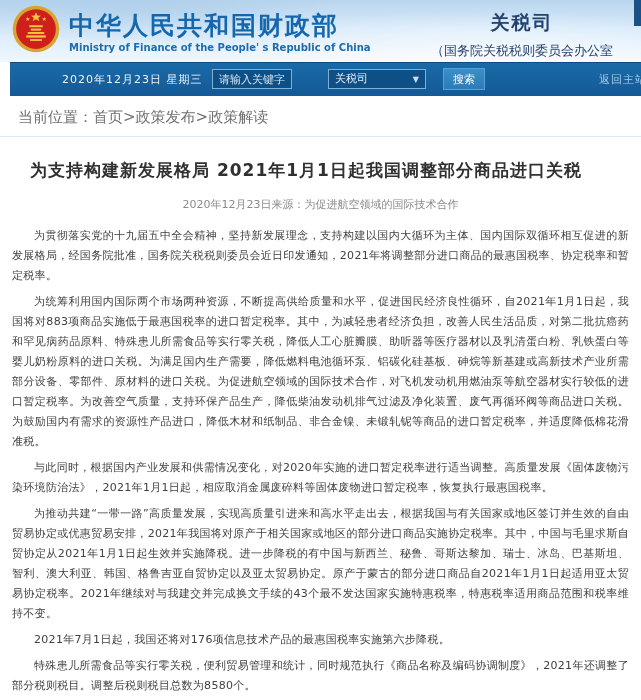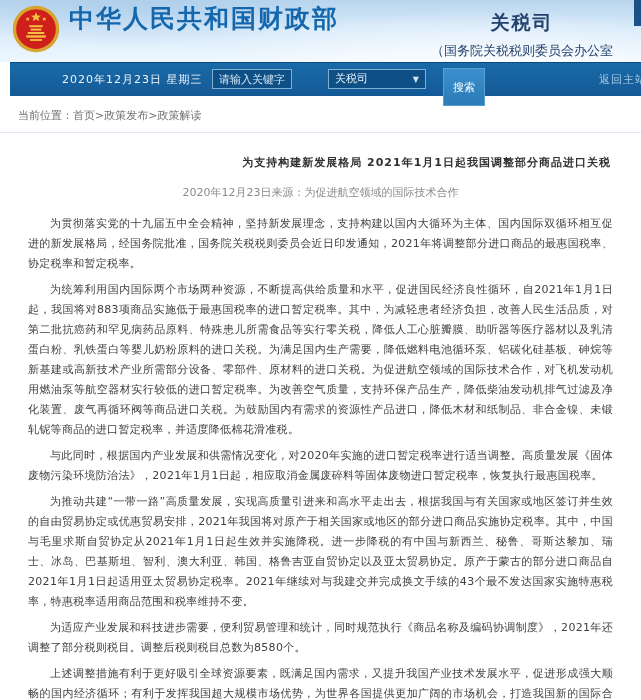--- a/index.html
+++ b/index.html
@@ -9,21 +9,21 @@
     font-family:"DejaVu Sans","Liberation Sans",sans-serif;
   }
   
   .site-header{
     position:relative;height:62px;overflow:hidden;
     background:
       radial-gradient(ellipse 420px 90px at 75% 120%, rgba(255,255,255,.9), rgba(255,255,255,0) 70%),
       radial-gradient(ellipse 300px 70px at 20% -10%, rgba(173,205,234,.9), rgba(173,205,234,0) 75%),
       linear-gradient(180deg,#b9d6ee 0%,#d8eafa 45%,#eef7fe 100%);
   }
-  .logo-group{position:absolute;left:12px;top:5px;display:flex;align-items:flex-start;cursor:pointer;}
+  .logo-group{position:absolute;left:12px;top:5px;display:flex;align-items:flex-end;cursor:pointer;}
   .emblem{width:48px;height:48px;flex:0 0 48px;}
   .org-names{margin-left:9px;}
   .org-cn{font-size:25px;font-weight:bold;color:#1467ac;letter-spacing:2px;line-height:28px;}
   .org-en{font-size:10px;font-weight:bold;color:#1c6cae;margin-top:2px;}
   .dept-block{position:absolute;left:388px;top:10px;width:268px;text-align:center;white-space:nowrap;}
   .dept-title{font-size:19px;font-weight:bold;color:#23426d;letter-spacing:2px;}
   .dept-sub{font-size:13px;color:#23426d;margin-top:6px;}
   .side-widget{position:absolute;right:0;top:0;width:7px;height:26px;background:#1c5187;}
   
   .navbar{
@@ -39,36 +39,36 @@
     font-family:"DejaVu Sans","Liberation Sans",sans-serif;
   }
   .nav-search-input::placeholder{color:#d4e6f4;opacity:1;}
   .nav-select{
     position:absolute;left:318px;top:6px;width:98px;height:20px;box-sizing:border-box;
     background:#0e4f86;border:1px solid #7fb0d4;color:#e6f1f9;
     font-size:11px;line-height:18px;padding:0 6px;cursor:pointer;
   }
   .nav-select .chev{position:absolute;right:6px;top:1px;font-size:8px;color:#cfe0ef;line-height:18px;}
   .nav-search-btn{
-    position:absolute;left:433px;top:5px;height:38px;padding:0 9px;
+    position:absolute;left:433px;top:5px;height:22px;padding:0 9px;
     background:linear-gradient(180deg,#3a8ecb,#2b7cb8);
     border:1px solid #57a0d2;color:#ffffff;font-size:11px;cursor:pointer;
     font-family:"DejaVu Sans","Liberation Sans",sans-serif;
   }
   .nav-home-link{position:absolute;right:-6px;top:0;line-height:33px;font-size:11px;color:#a9cbe4;cursor:pointer;letter-spacing:1px;}
   
-  .breadcrumb-row{padding:12px 18px 9px;border-bottom:1px solid #dfeaf4;font-size:11px;color:#707070;}
+  .breadcrumb-row{padding:12px 18px 9px;border-bottom:1px solid #dfeaf4;font-size:15px;color:#707070;}
   .breadcrumb-row .crumb-path{color:#707070;cursor:pointer;}
   
-  .article-title{margin:22px 30px 0;text-align:right;font-size:11px;font-weight:bold;color:#303030;letter-spacing:1px;}
+  .article-title{margin:22px 30px 0;text-align:left;font-size:17px;font-weight:bold;color:#303030;letter-spacing:1px;}
   .article-meta{margin-top:15px;text-align:center;font-size:11px;color:#8a8a8a;}
   .article-meta .meta-date{}
   .article-body{margin-top:14px;}
   .article-body p{
-    margin:0 0 6px;padding:0 28px;text-indent:2em;
+    margin:0 0 6px;padding:0 12px;text-indent:2em;
     font-size:11px;line-height:20px;color:#404040;text-align:justify;letter-spacing:0.3px;
   }
 </style>
 </head>
 <body>
 
 <div class="site-header">
   <div class="logo-group">
     <svg class="emblem" viewBox="0 0 64 64">
       <circle cx="32" cy="32" r="31" fill="#d8a430"></circle>
@@ -77,20 +77,21 @@
       <polygon fill="#f5c242" points="21,16 21.8,17.8 23.8,18 22.3,19.3 22.8,21.2 21,20.1 19.2,21.2 19.7,19.3 18.2,18 20.2,17.8"></polygon>
       <polygon fill="#f5c242" points="43,16 43.8,17.8 45.8,18 44.3,19.3 44.8,21.2 43,20.1 41.2,21.2 41.7,19.3 40.2,18 42.2,17.8"></polygon>
       <rect x="23" y="27" width="18" height="2.6" fill="#f5c242"></rect>
       <rect x="25" y="31.5" width="14" height="2.6" fill="#f5c242"></rect>
       <rect x="21" y="36" width="22" height="2.6" fill="#f5c242"></rect>
       <rect x="19" y="40.5" width="26" height="3" fill="#f5c242"></rect>
       <rect x="24" y="45.5" width="16" height="2.4" fill="#f5c242"></rect>
     </svg>
     <div class="org-names">
       <div class="org-cn">中华人民共和国财政部</div>
+      <div class="org-en">Ministry of Finance of the People' s Republic of China</div>
     </div>
   </div>
   <div class="dept-block">
     <div class="dept-title">关税司</div>
     <div class="dept-sub">（国务院关税税则委员会办公室</div>
   </div>
 </div>
 <div class="side-widget"></div>
 
 <div class="navbar">
@@ -112,15 +113,16 @@
 
 <div class="article-meta">
   <span class="meta-date">2020年12月23日</span><span>来源：为促进航空领域的国际技术合作</span>
 </div>
 
 <div class="article-body">
   <p>为贯彻落实党的十九届五中全会精神，坚持新发展理念，支持构建以国内大循环为主体、国内国际双循环相互促进的新发展格局，经国务院批准，国务院关税税则委员会近日印发通知，2021年将调整部分进口商品的最惠国税率、协定税率和暂定税率。</p>
   <p>为统筹利用国内国际两个市场两种资源，不断提高供给质量和水平，促进国民经济良性循环，自2021年1月1日起，我国将对883项商品实施低于最惠国税率的进口暂定税率。其中，为减轻患者经济负担，改善人民生活品质，对第二批抗癌药和罕见病药品原料、特殊患儿所需食品等实行零关税，降低人工心脏瓣膜、助听器等医疗器材以及乳清蛋白粉、乳铁蛋白等婴儿奶粉原料的进口关税。为满足国内生产需要，降低燃料电池循环泵、铝碳化硅基板、砷烷等新基建或高新技术产业所需部分设备、零部件、原材料的进口关税。为促进航空领域的国际技术合作，对飞机发动机用燃油泵等航空器材实行较低的进口暂定税率。为改善空气质量，支持环保产品生产，降低柴油发动机排气过滤及净化装置、废气再循环阀等商品进口关税。为鼓励国内有需求的资源性产品进口，降低木材和纸制品、非合金镍、未锻轧铌等商品的进口暂定税率，并适度降低棉花滑准税。</p>
   <p>与此同时，根据国内产业发展和供需情况变化，对2020年实施的进口暂定税率进行适当调整。高质量发展《固体废物污染环境防治法》，2021年1月1日起，相应取消金属废碎料等固体废物进口暂定税率，恢复执行最惠国税率。</p>
   <p>为推动共建“一带一路”高质量发展，实现高质量引进来和高水平走出去，根据我国与有关国家或地区签订并生效的自由贸易协定或优惠贸易安排，2021年我国将对原产于相关国家或地区的部分进口商品实施协定税率。其中，中国与毛里求斯自贸协定从2021年1月1日起生效并实施降税。进一步降税的有中国与新西兰、秘鲁、哥斯达黎加、瑞士、冰岛、巴基斯坦、智利、澳大利亚、韩国、格鲁吉亚自贸协定以及亚太贸易协定。原产于蒙古的部分进口商品自2021年1月1日起适用亚太贸易协定税率。2021年继续对与我建交并完成换文手续的43个最不发达国家实施特惠税率，特惠税率适用商品范围和税率维持不变。</p>
-  <p>为适应产业发展和科技进步需要，便利贸易管理和统计，同时规范执行《商品名称及编码协调制度》，2021年还调整了部分税则税目。调整后税则税目总数为8580个。</p>
+  <p>2021年7月1日起，我国还将对176项信息技术产品的最惠国税率实施第六步降税。</p>
+  <p>特殊患儿所需食品等实行零关税，便利贸易管理和统计，同时规范执行《商品名称及编码协调制度》，2021年还调整了部分税则税目。调整后税则税目总数为8580个。</p>
   <p>上述调整措施有利于更好吸引全球资源要素，既满足国内需求，又提升我国产业技术发展水平，促进形成强大顺畅的国内经济循环；有利于发挥我国超大规模市场优势，为世界各国提供更加广阔的市场机会，打造我国新的国际合作和竞争优势；有利于构建面向全球的高标准自由贸易区网络，更好联通国内市场和国际市场，更好促进中国经济与世界经济共同发展，推动合作共赢。</p>
 </div>
 
 </body></html>

